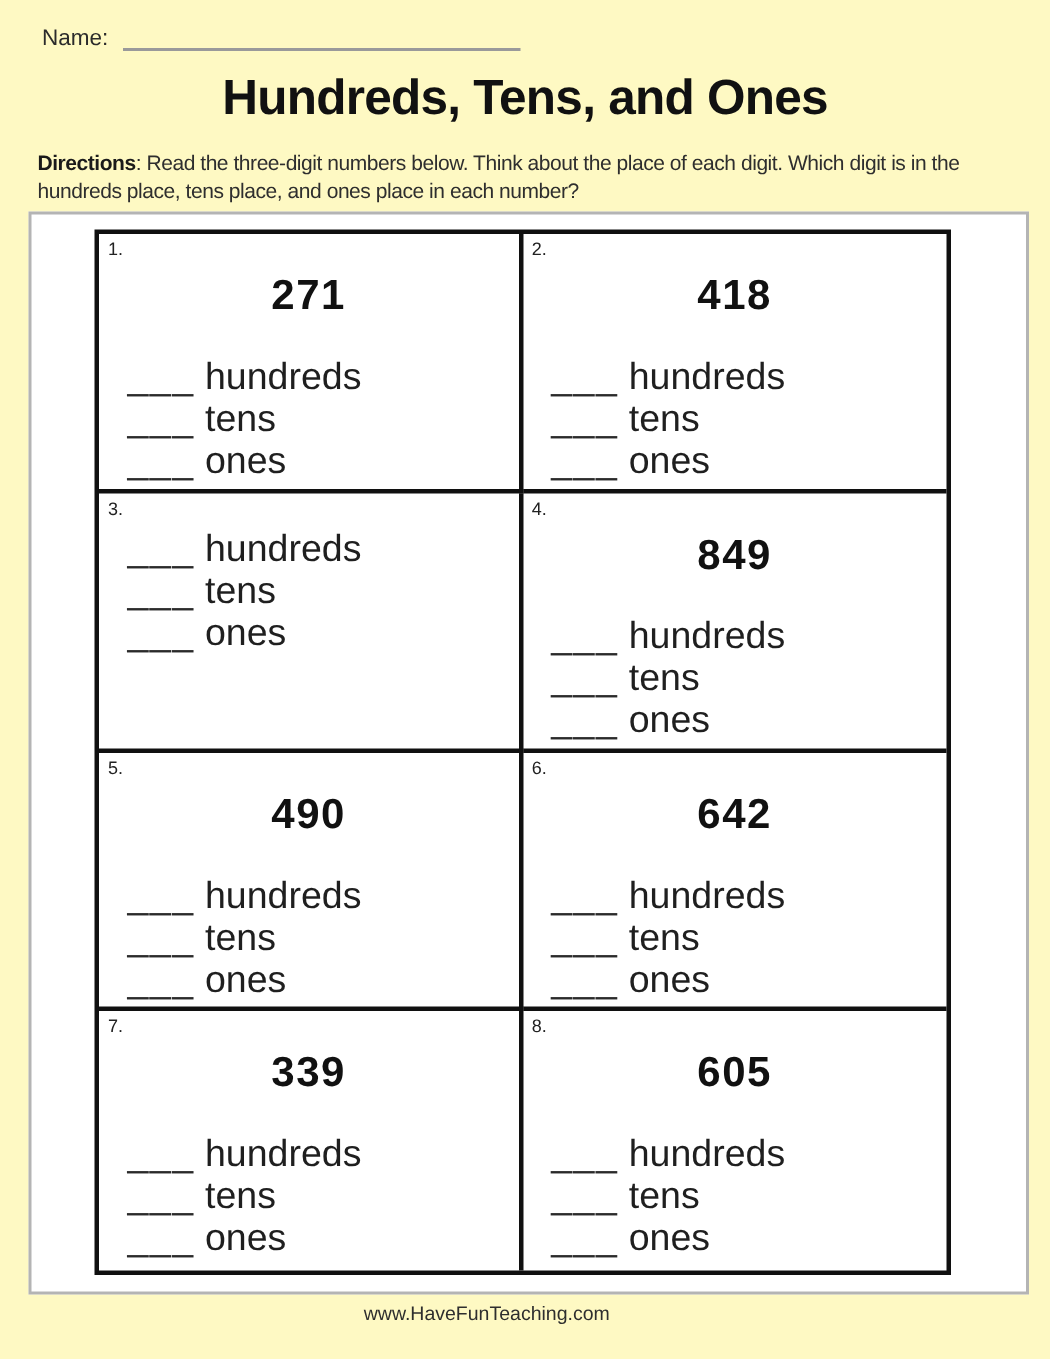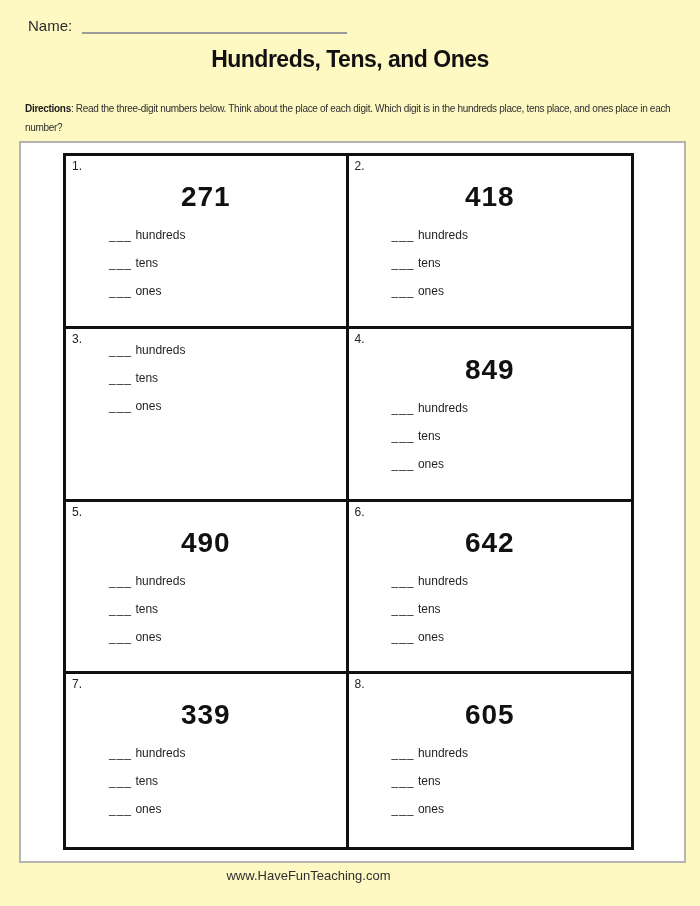--- a/index.html
+++ b/index.html
@@ -36,33 +36,33 @@
     border-bottom: 2px solid #9a9a9a;
   }
 
   
   .title {
     position: absolute;
     left: 0;
     top: 46px;
     width: 700px;
     text-align: center;
-    font-size: 23px;
+    font-size: 33px;
     font-weight: 700;
     letter-spacing: -0.5px;
     color: #111;
   }
 
   
   .directions {
     position: absolute;
     left: 25px;
     top: 99px;
     width: 658px;
-    font-size: 10px;
+    font-size: 14px;
     letter-spacing: -0.3px;
     line-height: 19px;
     color: #2e2e2e;
   }
   .directions b { color: #1a1a1a; }
 
   
   .frame {
     position: absolute;
     left: 19px;
@@ -105,32 +105,32 @@
   .cell-number {
     margin-top: 24px;
     text-align: center;
     font-size: 28px;
     font-weight: 700;
     line-height: 34px;
     color: #111;
     letter-spacing: 1px;
   }
   .places {
-    margin-top: 7px;
-    padding-left: 43px;
-    font-size: 12px;
+    margin-top: 23px;
+    padding-left: 19px;
+    font-size: 25px;
     line-height: 28px;
     color: #1f1f1f;
   }
   .place-line .blank { letter-spacing: 1px; color: #2a2a2a; }
 
   
   .footer {
     position: absolute;
-    left: 0;
+    left: 16px;
     top: 868px;
     width: 617px;
     text-align: center;
     font-size: 13px;
     color: #2e2e2e;
   }
 </style>
 </head>
 <body>
 

